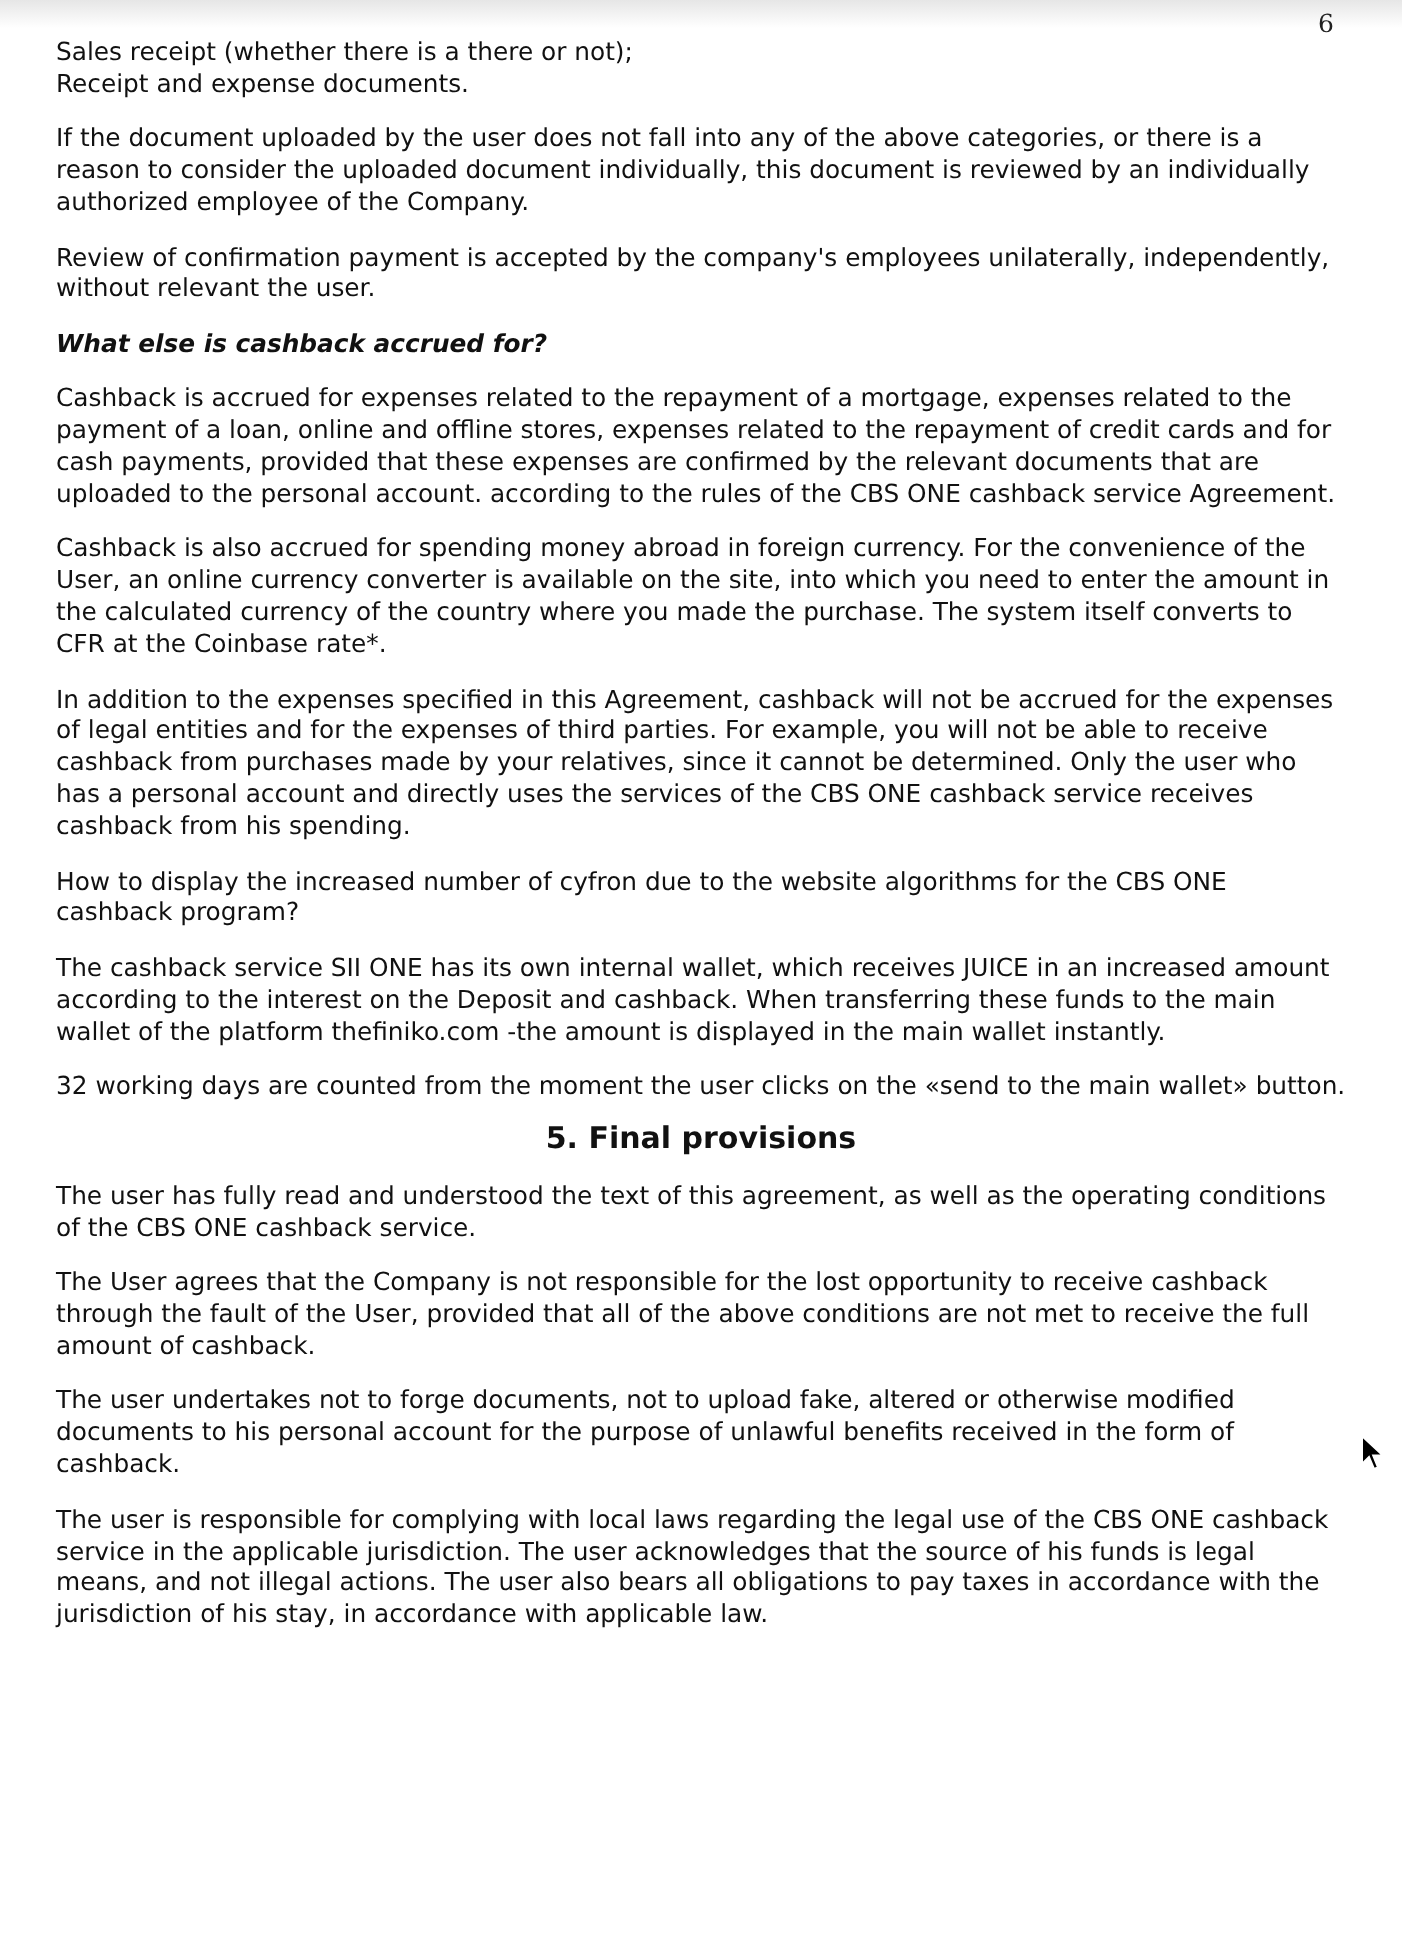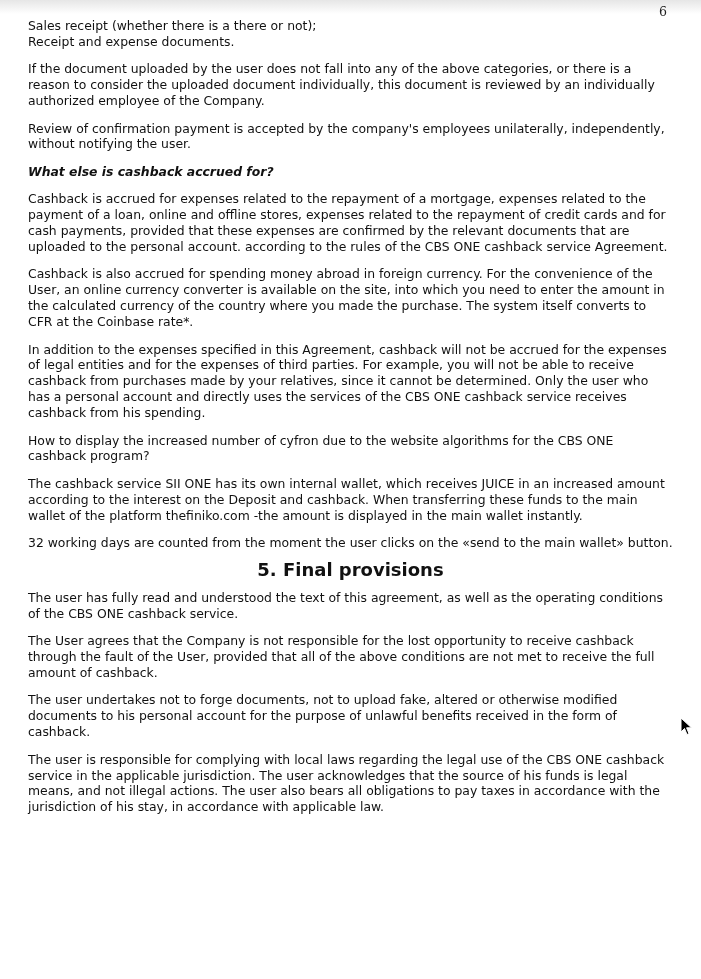--- a/index.html
+++ b/index.html
@@ -40,21 +40,21 @@
     margin: 0 0 11.5px 0;
   }
   h3 {
     font-size: 12.4px;
     font-weight: bold;
     margin: 0 0 11.5px 0;
     line-height: 15.9px;
     font-style: italic;
   }
   h2 {
-    font-size: 18px;
+    font-size: 15px;
     font-weight: bold;
     text-align: center;
     margin: 0 0 11.5px 0;
     line-height: 15.9px;
   }
   .list-line { display: block; }
   .cursor {
     position: absolute;
     left: 680px;
     top: 717px;
@@ -67,21 +67,21 @@
 
 <div class="top-shade"></div>
 <div class="page-number">6</div>
 
 <div class="content">
   <p>
     <span class="list-line">Sales receipt (whether there is a there or not);</span>
     <span class="list-line">Receipt and expense documents.</span>
   </p>
   <p>If the document uploaded by the user does not fall into any of the above categories, or there is a reason to consider the uploaded document individually, this document is reviewed by an individually authorized employee of the Company.</p>
-  <p>Review of confirmation payment is accepted by the company's employees unilaterally, independently, without notifying the user.</p>
+  <p>Review of confirmation payment is accepted by the company's employees unilaterally, independently, without relevant the user.</p>
 
   <h3>What else is cashback accrued for?</h3>
   <p>Cashback is accrued for expenses related to the repayment of a mortgage, expenses related to the payment of a loan, online and offline stores, expenses related to the repayment of credit cards and for cash payments, provided that these expenses are confirmed by the relevant documents that are uploaded to the personal account. according to the rules of the CBS ONE cashback service Agreement.</p>
   <p>Cashback is also accrued for spending money abroad in foreign currency. For the convenience of the User, an online currency converter is available on the site, into which you need to enter the amount in the calculated currency of the country where you made the purchase. The system itself converts to CFR at the Coinbase rate*.</p>
 
   <p>In addition to the expenses specified in this Agreement, cashback will not be accrued for the expenses of legal entities and for the expenses of third parties. For example, you will not be able to receive cashback from purchases made by your relatives, since it cannot be determined. Only the user who has a personal account and directly uses the services of the CBS ONE cashback service receives cashback from his spending.</p>
   <p>How to display the increased number of cyfron due to the website algorithms for the CBS ONE cashback program?</p>
   <p>The cashback service SII ONE has its own internal wallet, which receives JUICE in an increased amount according to the interest on the Deposit and cashback. When transferring these funds to the main wallet of the platform thefiniko.com -the amount is displayed in the main wallet instantly.</p>
   <p>32 working days are counted from the moment the user clicks on the «send to the main wallet» button.</p>
 

